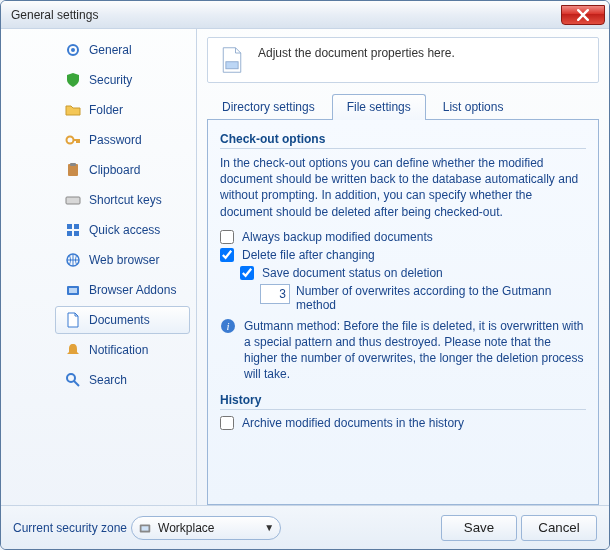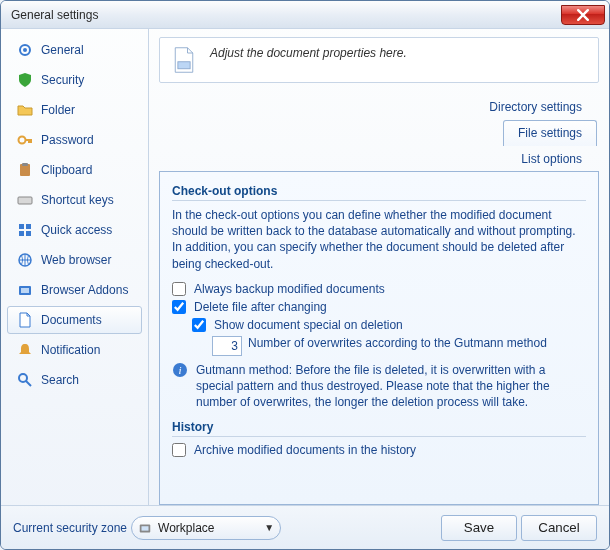--- a/index.html
+++ b/index.html
@@ -34,21 +34,21 @@
     margin-right:4px;
     background: linear-gradient(180deg, #f08a84 0%, #d9332a 45%, #c1201a 46%, #e24e3f 100%);
     border: 1px solid #8a1a14;
     border-radius: 0 0 4px 4px;
     display:flex; align-items:center; justify-content:center;
     color:#fff; font-weight:bold;
   }
   .close-btn svg { width:12px; height:12px; }
 
   .body {
-    flex:1; display:flex; overflow:hidden;
+    flex:1; display:flex; overflow:hidden;padding-left:48px;
   }
   
   .sidebar {
     width: 148px;
     border-right: 1px solid #c7d5e6;
     padding: 6px 0;
     display:flex; flex-direction:column;
   }
   .sidebar-item {
     display:flex; align-items:center;
@@ -73,30 +73,28 @@
     padding: 8px 10px 0 10px;
     overflow:hidden;
   }
   .info-banner {
     border:1px solid #c7d5e6;
     background:#fff;
     border-radius:2px;
     padding:8px 10px;
     display:flex; gap:12px; align-items:flex-start;
     min-height:44px;
-    font-style:italic;
   }
   .info-banner .doc-ico { width:28px; height:28px; }
   .info-banner .txt { color:#333; }
 
   .tabs {
     display:flex; align-items:flex-end;
     margin-top:10px;
     border-bottom:1px solid #9bb6d8;
-    flex-direction:column;
   }
   .tab {
     padding:5px 14px 6px;
     color:#1a468c;
     border:1px solid transparent;
     border-bottom:none;
     margin-right:2px;
     background:transparent;
     cursor:pointer;
     position:relative;
@@ -319,21 +317,21 @@
           <label>Always backup modified documents</label>
         </div>
 
         <div class="row">
           <input type="checkbox" checked="" style="">
           <label>Delete file after changing</label>
         </div>
 
         <div class="row indent1">
           <input type="checkbox" checked="" style="">
-          <label>Show document special on deletion</label>
+          <label>Save document status on deletion</label>
         </div>
 
         <div class="row indent2">
           <input class="spinner" type="text" value="3" style="">
           <label>Number of overwrites according to the Gutmann method</label>
         </div>
 
         <div class="note indent2">
           <svg class="info-ico" viewBox="0 0 16 16">
               <circle cx="8" cy="8" r="7" fill="#3b7bd1"></circle>

